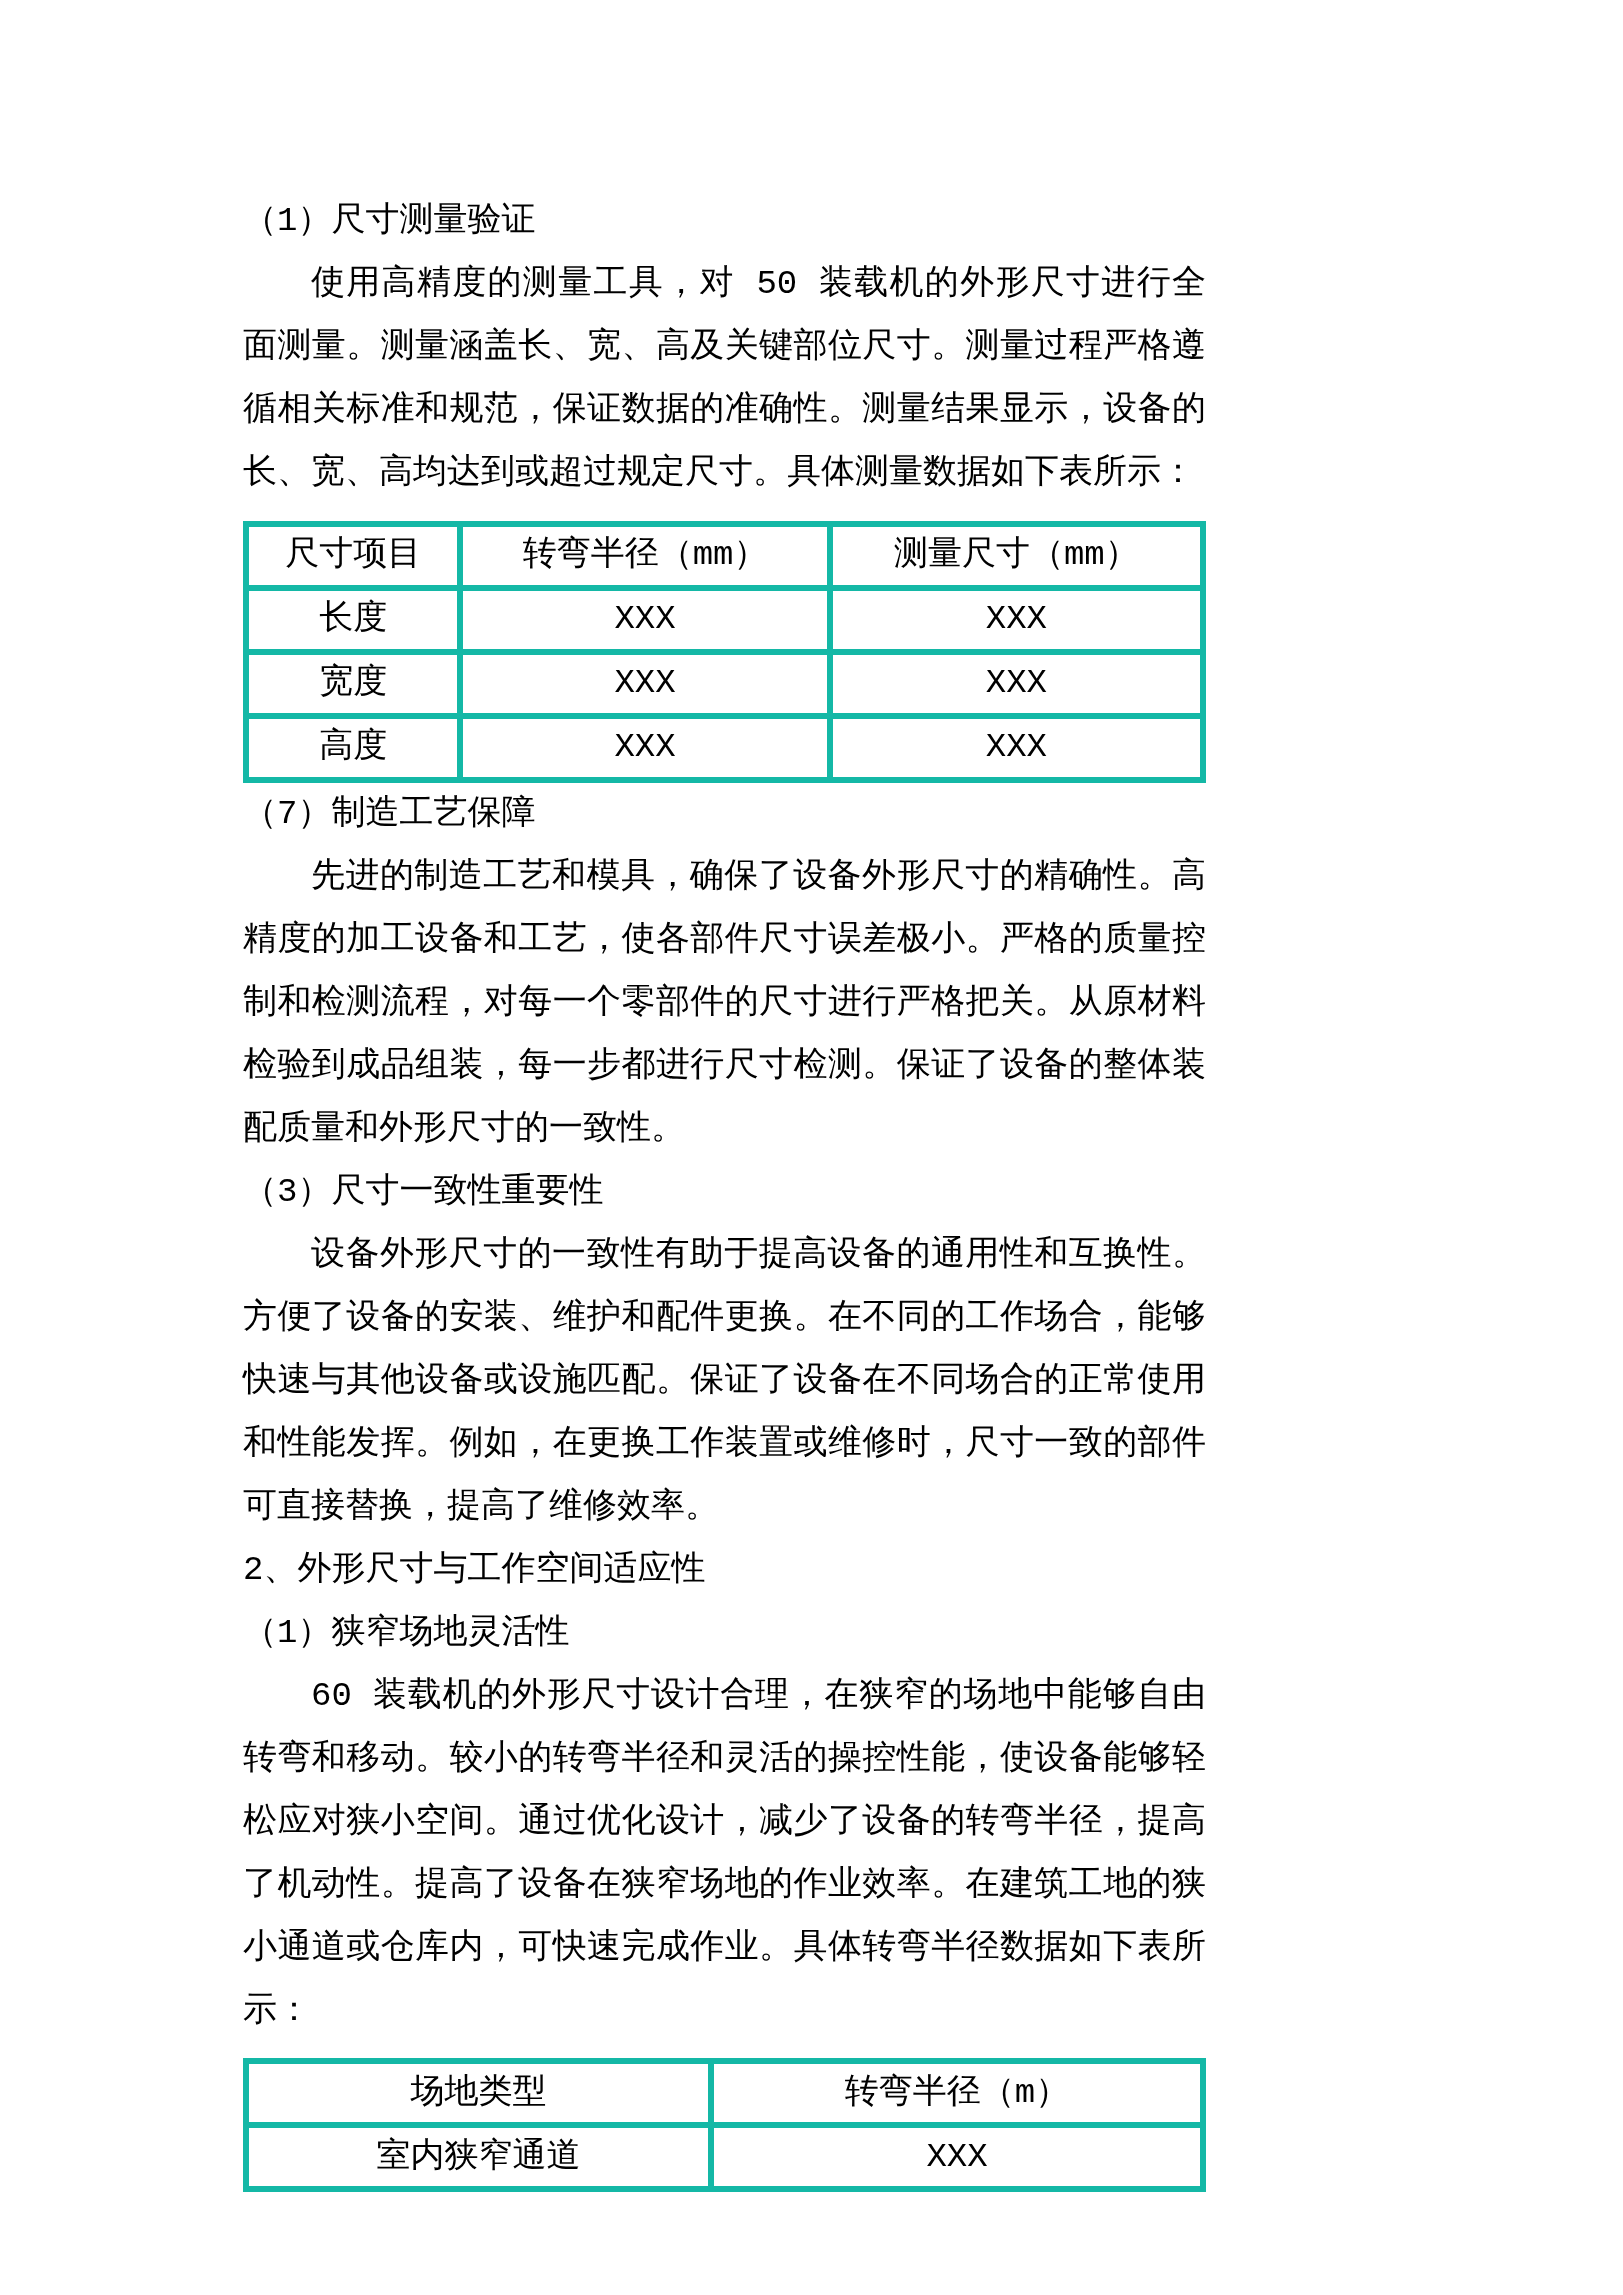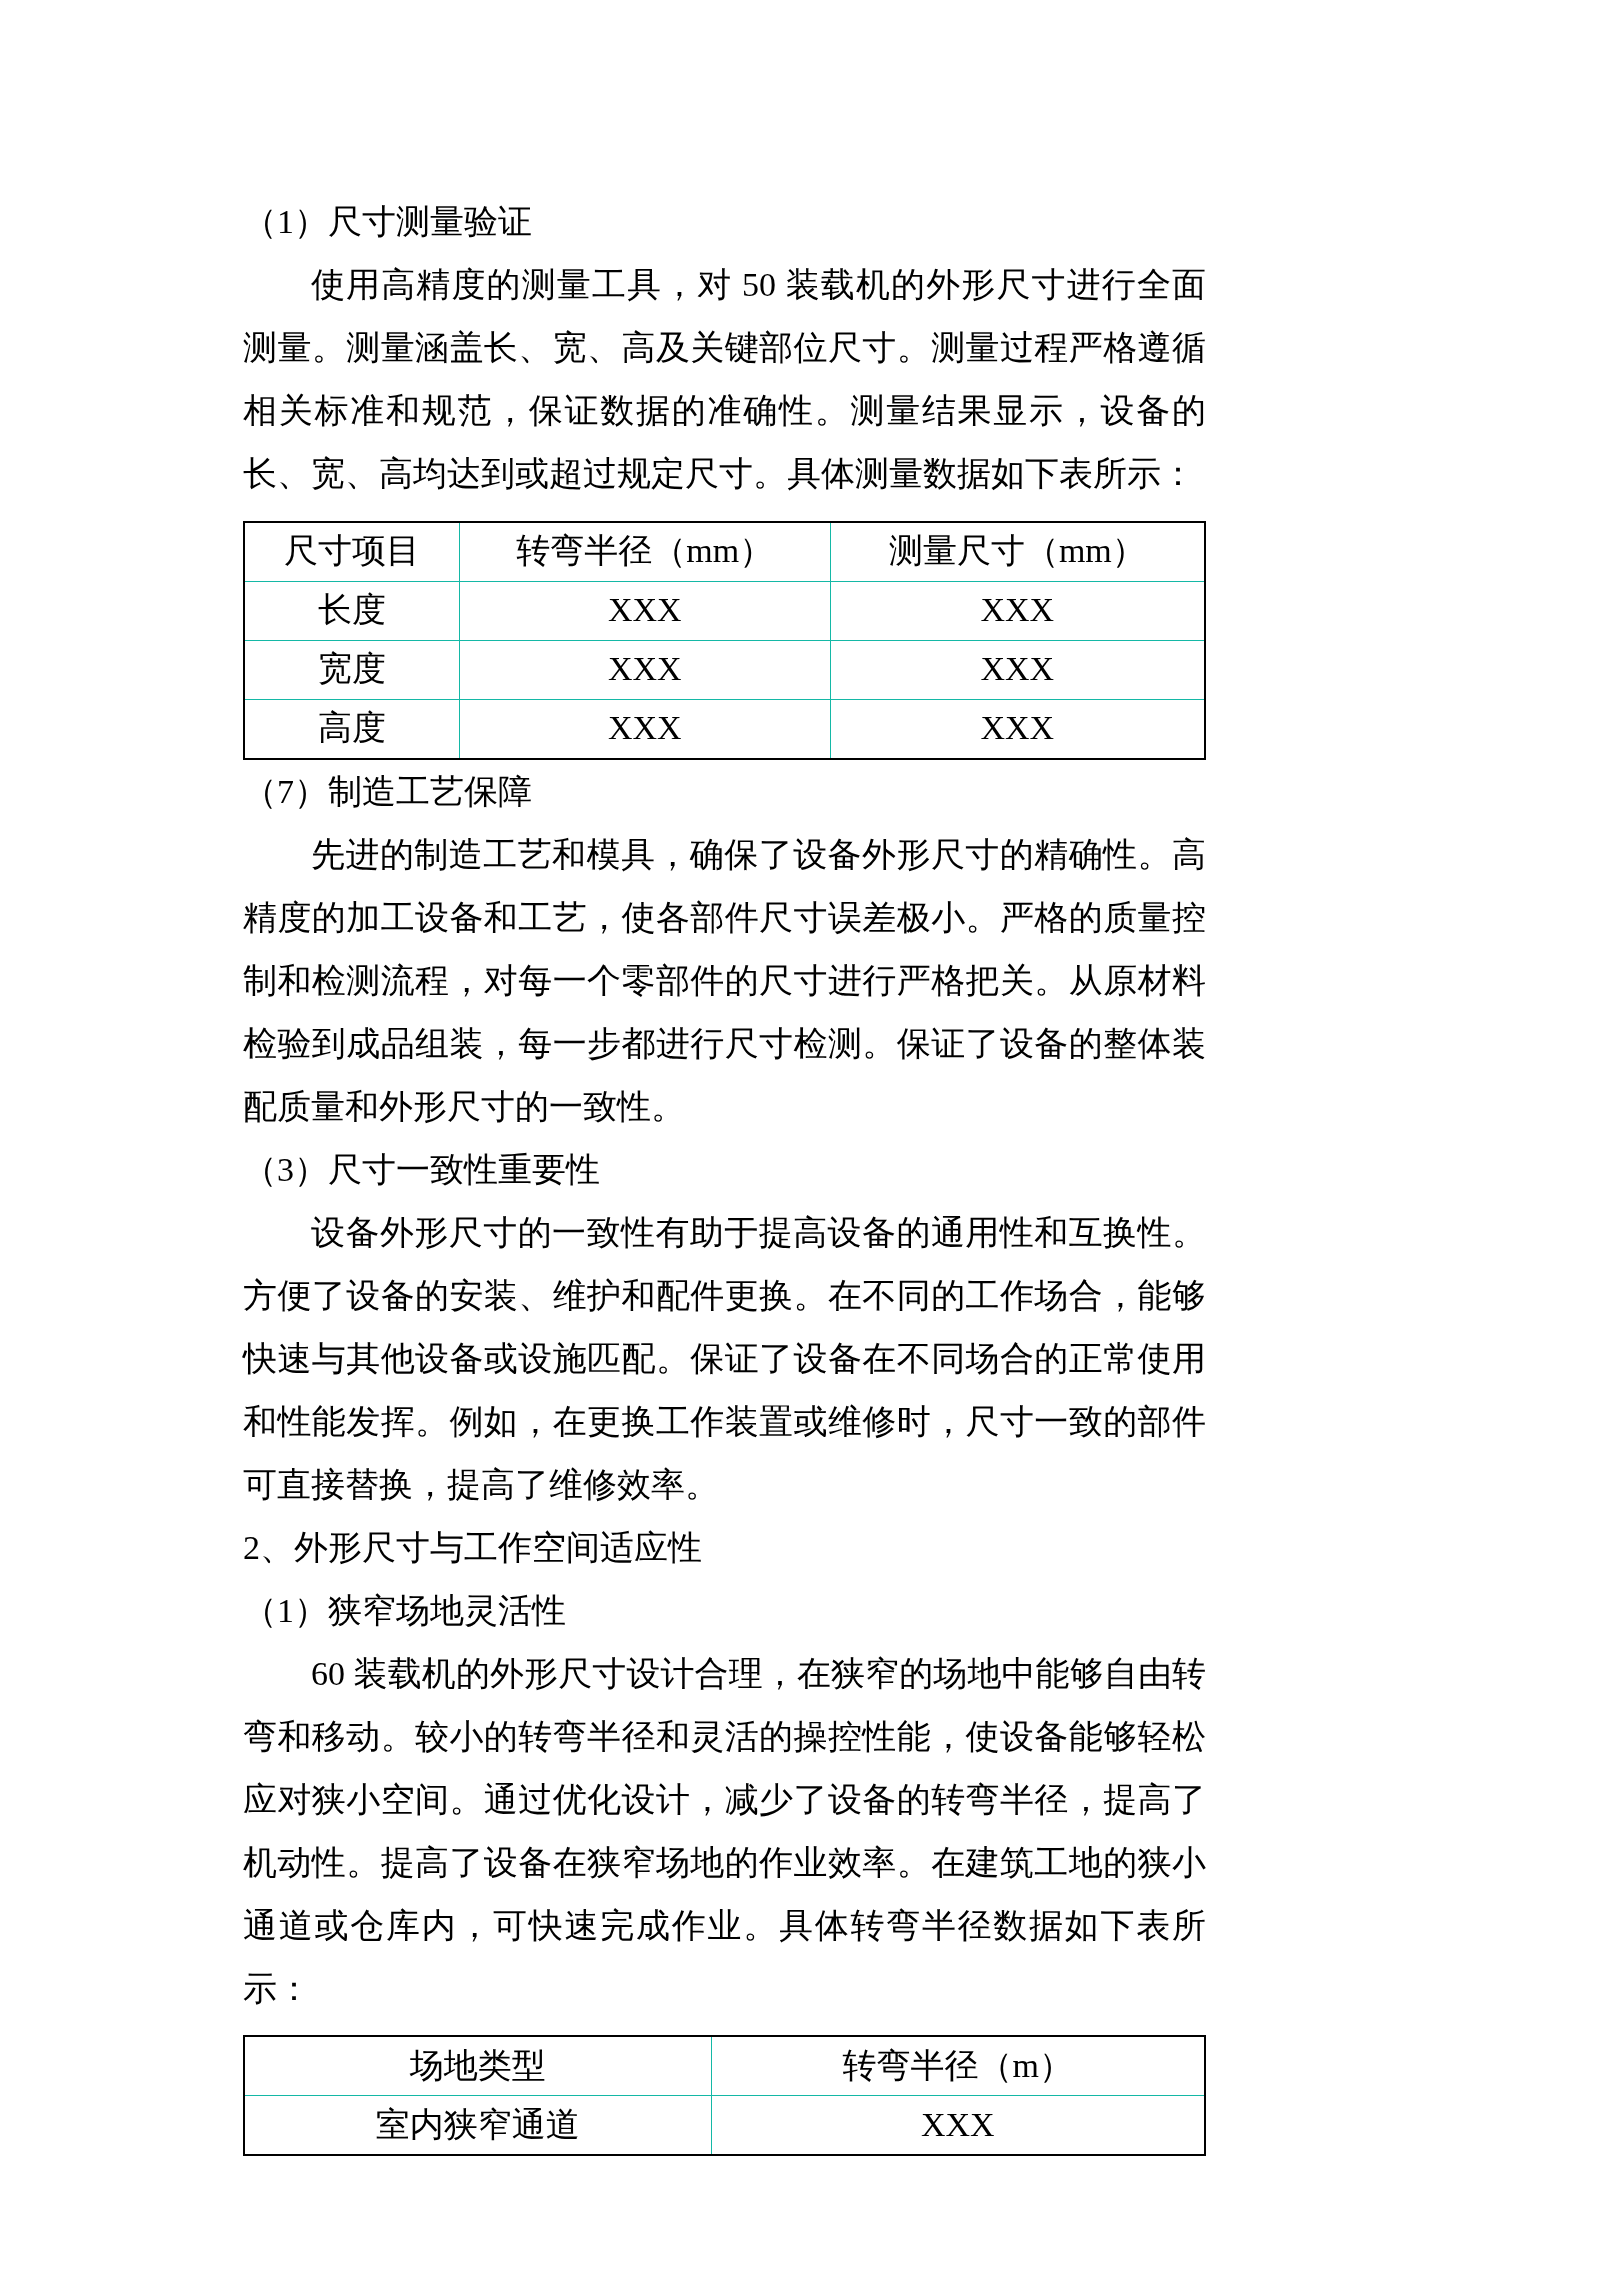--- a/index.html
+++ b/index.html
@@ -8,21 +8,21 @@
     background: #ffffff;
   }
   .page {
     position: relative;
     box-sizing: border-box;
     width: 1427px;
     height: 2295px;
     background: #ffffff;
     color: #000000;
     padding: 190px 221px 12px 243px;
-    font-family: Liberation Serif, serif;
+    font-family: Liberation Mono, monospace;
     font-size: 34px;
     line-height: 63px;
     overflow: hidden;
   }
   .doc-heading {
     margin: 0;
     font-size: 34px;
     font-weight: normal;
     line-height: 63px;
     text-align: left;
@@ -36,21 +36,21 @@
     word-break: normal;
   }
   table.doc-table {
     width: 100%;
     border-collapse: collapse;
     table-layout: fixed;
     margin: 15.7px 0 0 0;
     border: 2.6px solid #000;
   }
   table.doc-table td {
-    border: 1px solid #14b8a6;
+    border: 6px solid #14b8a6;
     height: 58px;
     padding: 0 3.9px;
     text-align: center;
     vertical-align: middle;
     font-size: 34px;
     line-height: 1.25;
     overflow: hidden;
   }
   
   .t1-col1 { width: 22.4%; }

